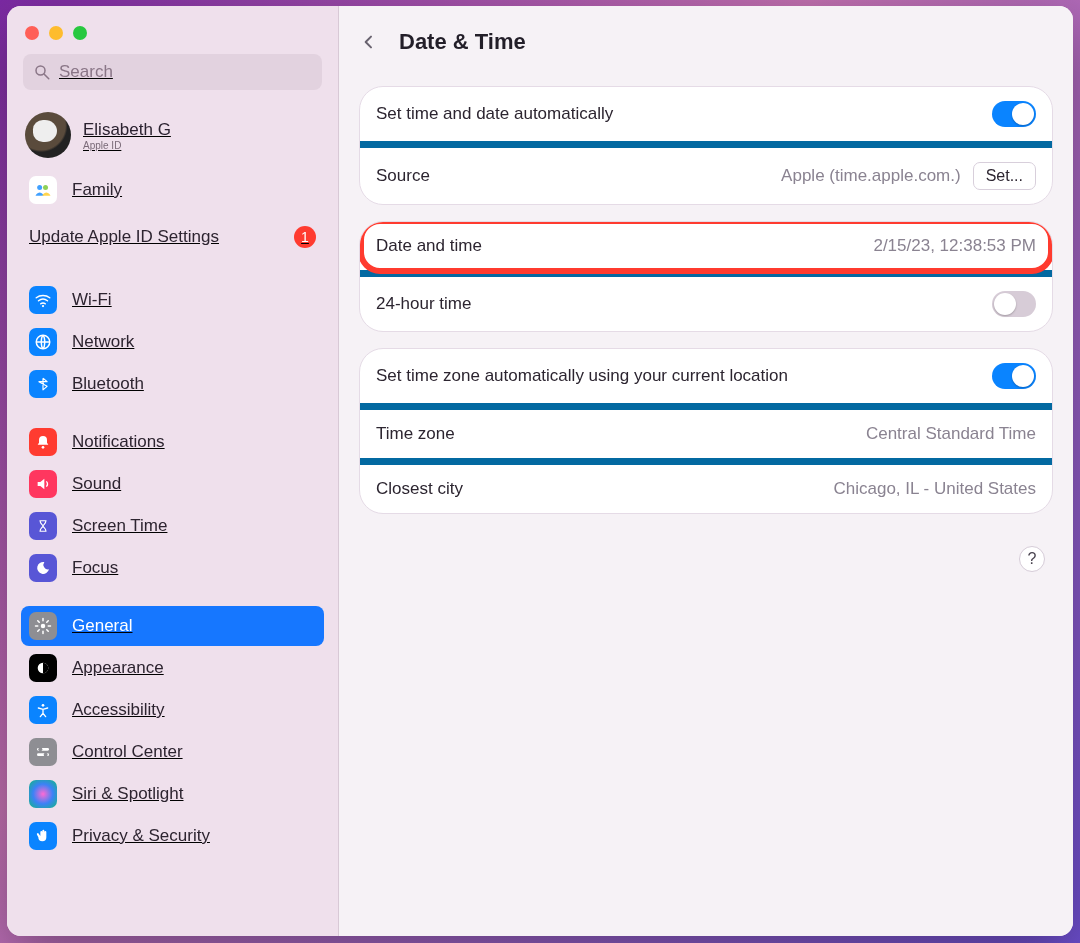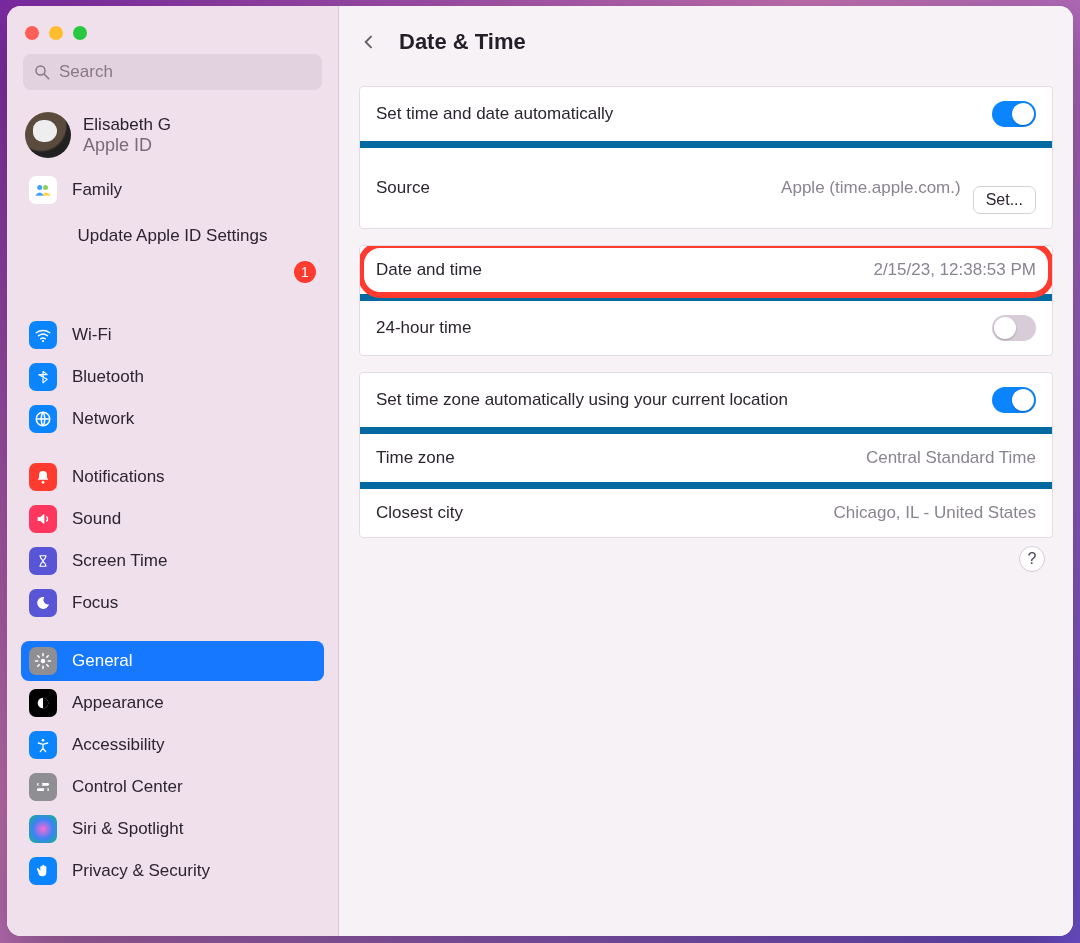--- a/index.html
+++ b/index.html
@@ -18,20 +18,21 @@
     overflow: hidden;
     box-shadow: 0 20px 60px rgba(0,0,0,.35);
   }
   
   .sidebar {
     width: 332px; flex: 0 0 332px;
     background: #efe0ec;
     border-right: 1px solid #d8c9d6;
     padding: 14px 10px 14px 10px;
     overflow-y: auto;
+    text-decoration: underline;
   }
   .traffic { display: flex; gap: 10px; padding: 6px 8px 14px 8px; }
   .dot { width: 14px; height: 14px; border-radius: 50%; }
   .dot.red { background:#ff5f57; } .dot.yellow{background:#febc2e;} .dot.green{background:#28c840;}
   .search {
     display:flex; align-items:center; gap:8px;
     background:#e2d2df; border-radius:8px; padding:8px 10px; margin:0 6px 18px 6px;
   }
   .search svg { flex:0 0 auto; }
   .search input {
@@ -40,62 +41,62 @@
   .search input::placeholder { color:#8a7687; }
   .account { display:flex; align-items:center; gap:12px; padding:4px 8px 10px 8px; border-radius:8px; }
   .avatar {
     width:46px; height:46px; border-radius:50%; background: radial-gradient(circle at 35% 30%, #fff 0 2%, #5a4b3c 4% 55%, #222 60% 100%);
     position:relative; overflow:hidden;
   }
   .avatar::before{ 
     content:""; position:absolute; left:8px; top:8px; width:24px; height:22px; background:#eee; border-radius:50% 60% 60% 50%;
   }
   .account .name { font-size:17px; color:#2b2230; }
-  .account .sub  { font-size:18px; color:#7a6a78; }
+  .account .sub  { font-size:10px; color:#7a6a78; }
   .side-item {
     display:flex; align-items:center; gap:15px;
     padding:6px 8px; margin:2px 4px; border-radius:8px;
     font-size:17px; color:#2d2430;
     cursor: default;
   }
   .side-item.selected { background:#1677ff; color:#ffffff; }
   .side-item .sicon {
     width:28px; height:28px; border-radius:7px; display:flex; align-items:center; justify-content:center;
     flex:0 0 28px;
   }
-  .side-item.update { padding-top:14px; padding-bottom:14px;flex-direction:column; }
+  .side-item.update { padding-top:14px; padding-bottom:14px; }
   .badge { margin-left:auto; background:#ff3b30; color:#fff; width:22px; height:22px; border-radius:50%; font-size:14px; display:flex; align-items:center; justify-content:center; }
   .side-gap { height:14px; }
   
   .main { flex:1; background:#f6f2f6; padding:0; position:relative; }
   .titlebar { display:flex; align-items:center; gap:16px; padding:22px 26px 22px 16px; }
   .back { width:28px; height:28px; display:flex; align-items:center; justify-content:center; color:#6a6470; }
   .title { font-size:22px; font-weight:700; color:#231f29; }
   .panel {
-    margin:8px 20px 16px 20px; background:#fff; border:1px solid #e5dbe6; border-radius:4px;
+    margin:8px 20px 16px 20px; background:#fff; border:1px solid #e5dbe6; border-radius:24px;
     overflow:hidden;
   }
   .row {
     display:flex; align-items:center; justify-content:space-between;
     padding:14px 16px; font-size:17px; color:#2c2530;
     position:relative;
   }
   .row + .row { border-top:7px solid #0369a1; }
   .row .value { color:#8a8391; font-size:17px; }
   .row .right { display:flex; align-items:center; gap:12px; }
   .toggle {
     width:44px; height:26px; border-radius:13px; position:relative;
     background:#d7ccd7;
   }
   .toggle.on { background:#0a84ff; }
   .knob { position:absolute; top:2px; width:22px; height:22px; border-radius:50%; background:#fff; box-shadow:0 1px 2px rgba(0,0,0,.25); }
   .toggle.on .knob { right:2px; } .toggle:not(.on) .knob { left:2px; }
   .btn {
     background:#fff; border:1px solid #d8cfdb; border-radius:7px; padding:4px 12px;
-    font-size:16px; color:#2c2530;margin-top:24px;
+    font-size:16px; color:#2c2530;
   }
   .highlight-ring {
     position:absolute; border:6px solid #ff3b2f; border-radius:22px;
     pointer-events:none;
   }
   .helpbtn {
     position:absolute; right:28px; top:540px;
     width:26px; height:26px; border-radius:50%; border:1px solid #d6ccd8; background:#fff;
     display:flex; align-items:center; justify-content:center; font-size:16px; color:#4a4450;
   }
@@ -150,34 +151,34 @@
       <div class="sicon" style="background:#0a84ff">
         <svg width="18" height="18" viewBox="0 0 24 24">
             <path d="M3 9a15 15 0 0 1 18 0M6 13a10 10 0 0 1 12 0M9 17a5 5 0 0 1 6 0" fill="none" stroke="#fff" stroke-width="2" stroke-linecap="round"></path>
             <circle cx="12" cy="20" r="1.5" fill="#fff"></circle>
           </svg>
       </div>
       <span>Wi-Fi</span>
     </div>
     <div class="side-item">
       <div class="sicon" style="background:#0a84ff">
-        <svg width="14" height="18" viewBox="0 0 24 24">
-            <path d="M12 2v20l7-6-14-8 14-0-7-6" fill="none" stroke="#fff" stroke-width="2" stroke-linejoin="round"></path>
-          </svg>
-      </div>
-      <span>Bluetooth</span>
-    </div>
-    <div class="side-item">
-      <div class="sicon" style="background:#0a84ff">
         <svg width="18" height="18" viewBox="0 0 24 24">
             <circle cx="12" cy="12" r="9" fill="none" stroke="#fff" stroke-width="2"></circle>
             <path d="M3 12h18M12 3c3 3 3 15 0 18M12 3c-3 3-3 15 0 18" fill="none" stroke="#fff" stroke-width="2"></path>
           </svg>
       </div>
       <span>Network</span>
+    </div>
+    <div class="side-item">
+      <div class="sicon" style="background:#0a84ff">
+        <svg width="14" height="18" viewBox="0 0 24 24">
+            <path d="M12 2v20l7-6-14-8 14-0-7-6" fill="none" stroke="#fff" stroke-width="2" stroke-linejoin="round"></path>
+          </svg>
+      </div>
+      <span>Bluetooth</span>
     </div>
 
     <div class="side-gap"></div>
 
     <div class="side-item">
       <div class="sicon" style="background:#ff3b30">
         <svg width="16" height="16" viewBox="0 0 24 24">
             <path d="M12 3a6 6 0 0 0-6 6v4l-2 3h16l-2-3V9a6 6 0 0 0-6-6z" fill="#fff"></path>
             <circle cx="12" cy="20" r="2" fill="#fff"></circle>
           </svg>

